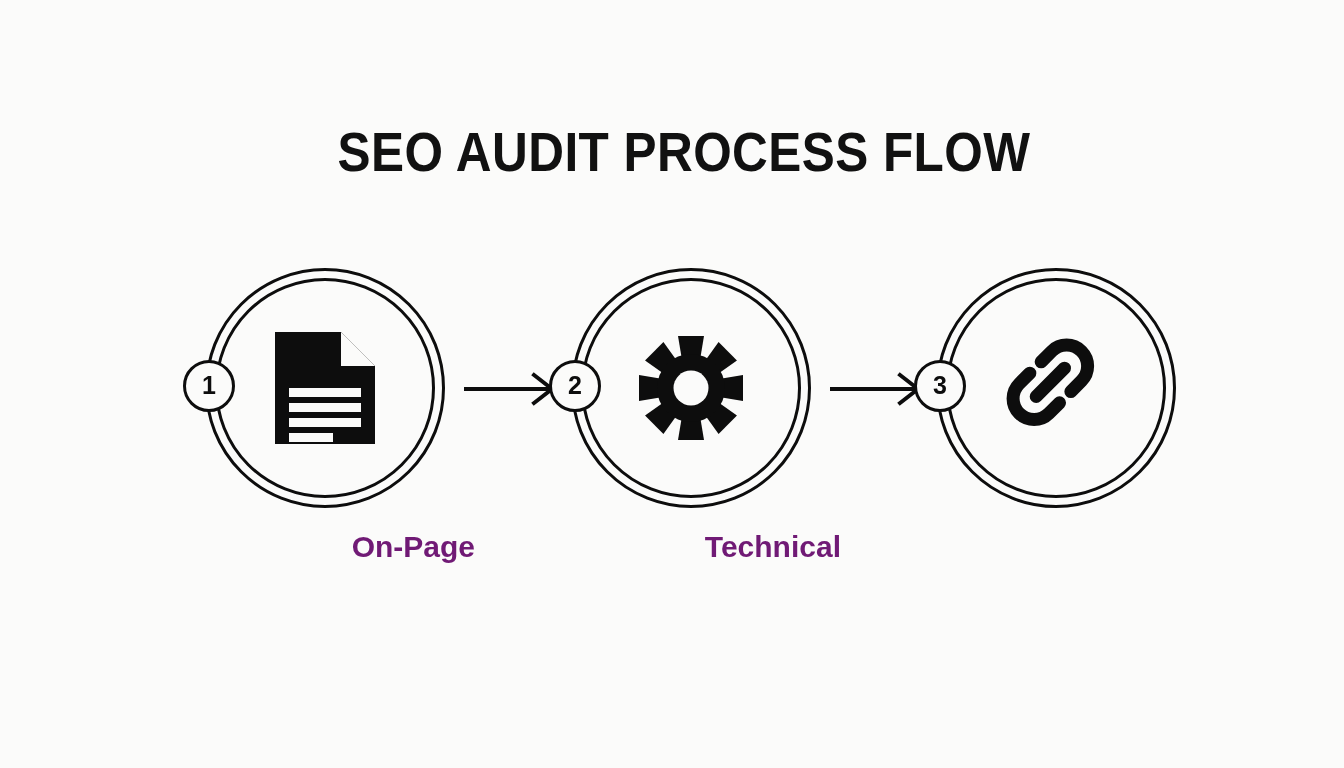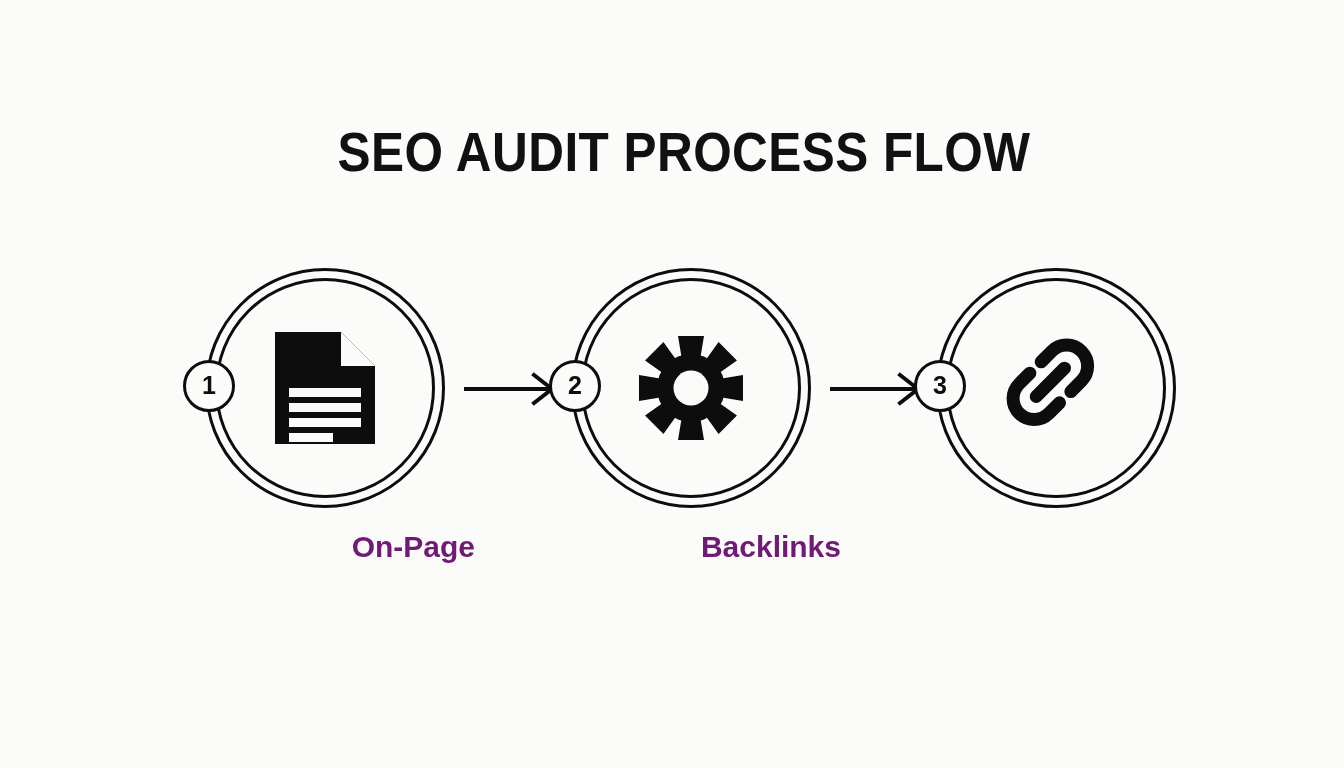--- a/index.html
+++ b/index.html
@@ -207,21 +207,21 @@
               <circle cx="0" cy="0" r="34"></circle>
             </g>
             <circle cx="0" cy="0" r="17.5" fill="#fbfbfa"></circle>
           </svg>
         </div>
 
         <div class="badge">
           <span>2</span>
         </div>
       </div>
-      <div class="node-label">Backlinks</div>
+      <div class="node-label">Technical</div>
     </div>
 
     <div class="arrow a2">
       <svg width="95" height="34" viewBox="0 0 95 34" aria-hidden="true">
         <line x1="0" y1="17" x2="86" y2="17" stroke="#0d0d0d" stroke-width="4"></line>
         <polyline points="70,3 88,17 70,31" fill="none" stroke="#0d0d0d" stroke-width="4" stroke-linecap="square" stroke-linejoin="miter"></polyline>
       </svg>
     </div>
 
     <div class="node n3">

